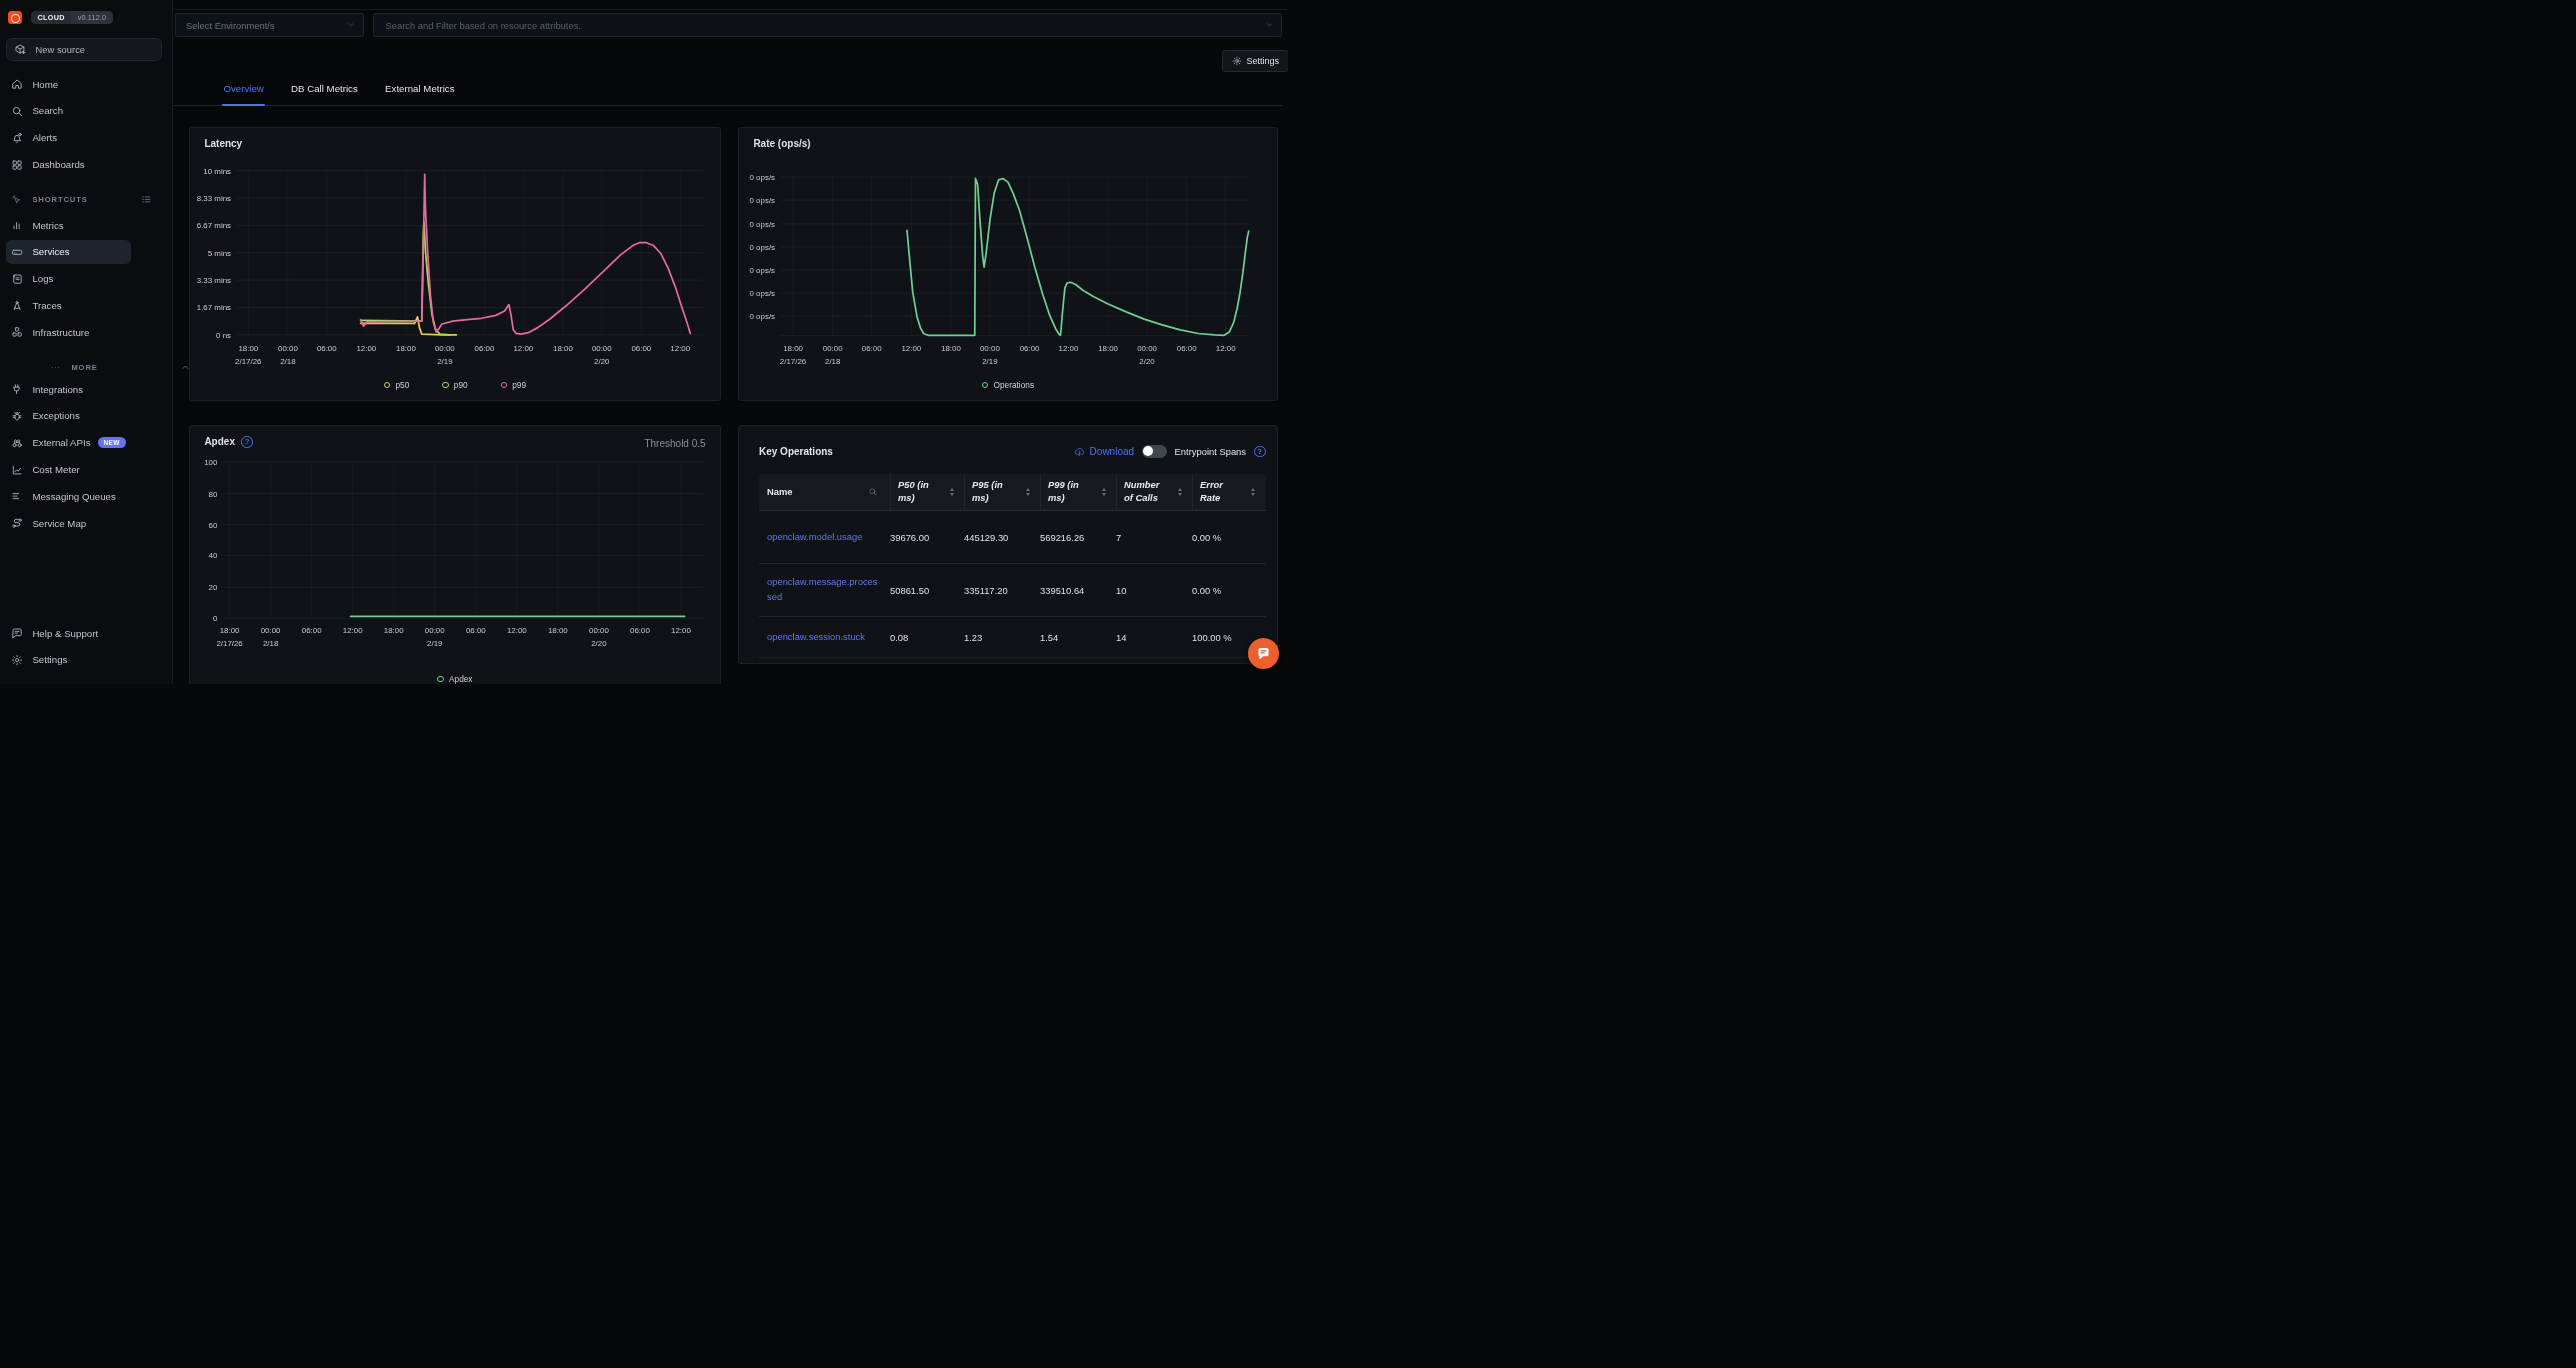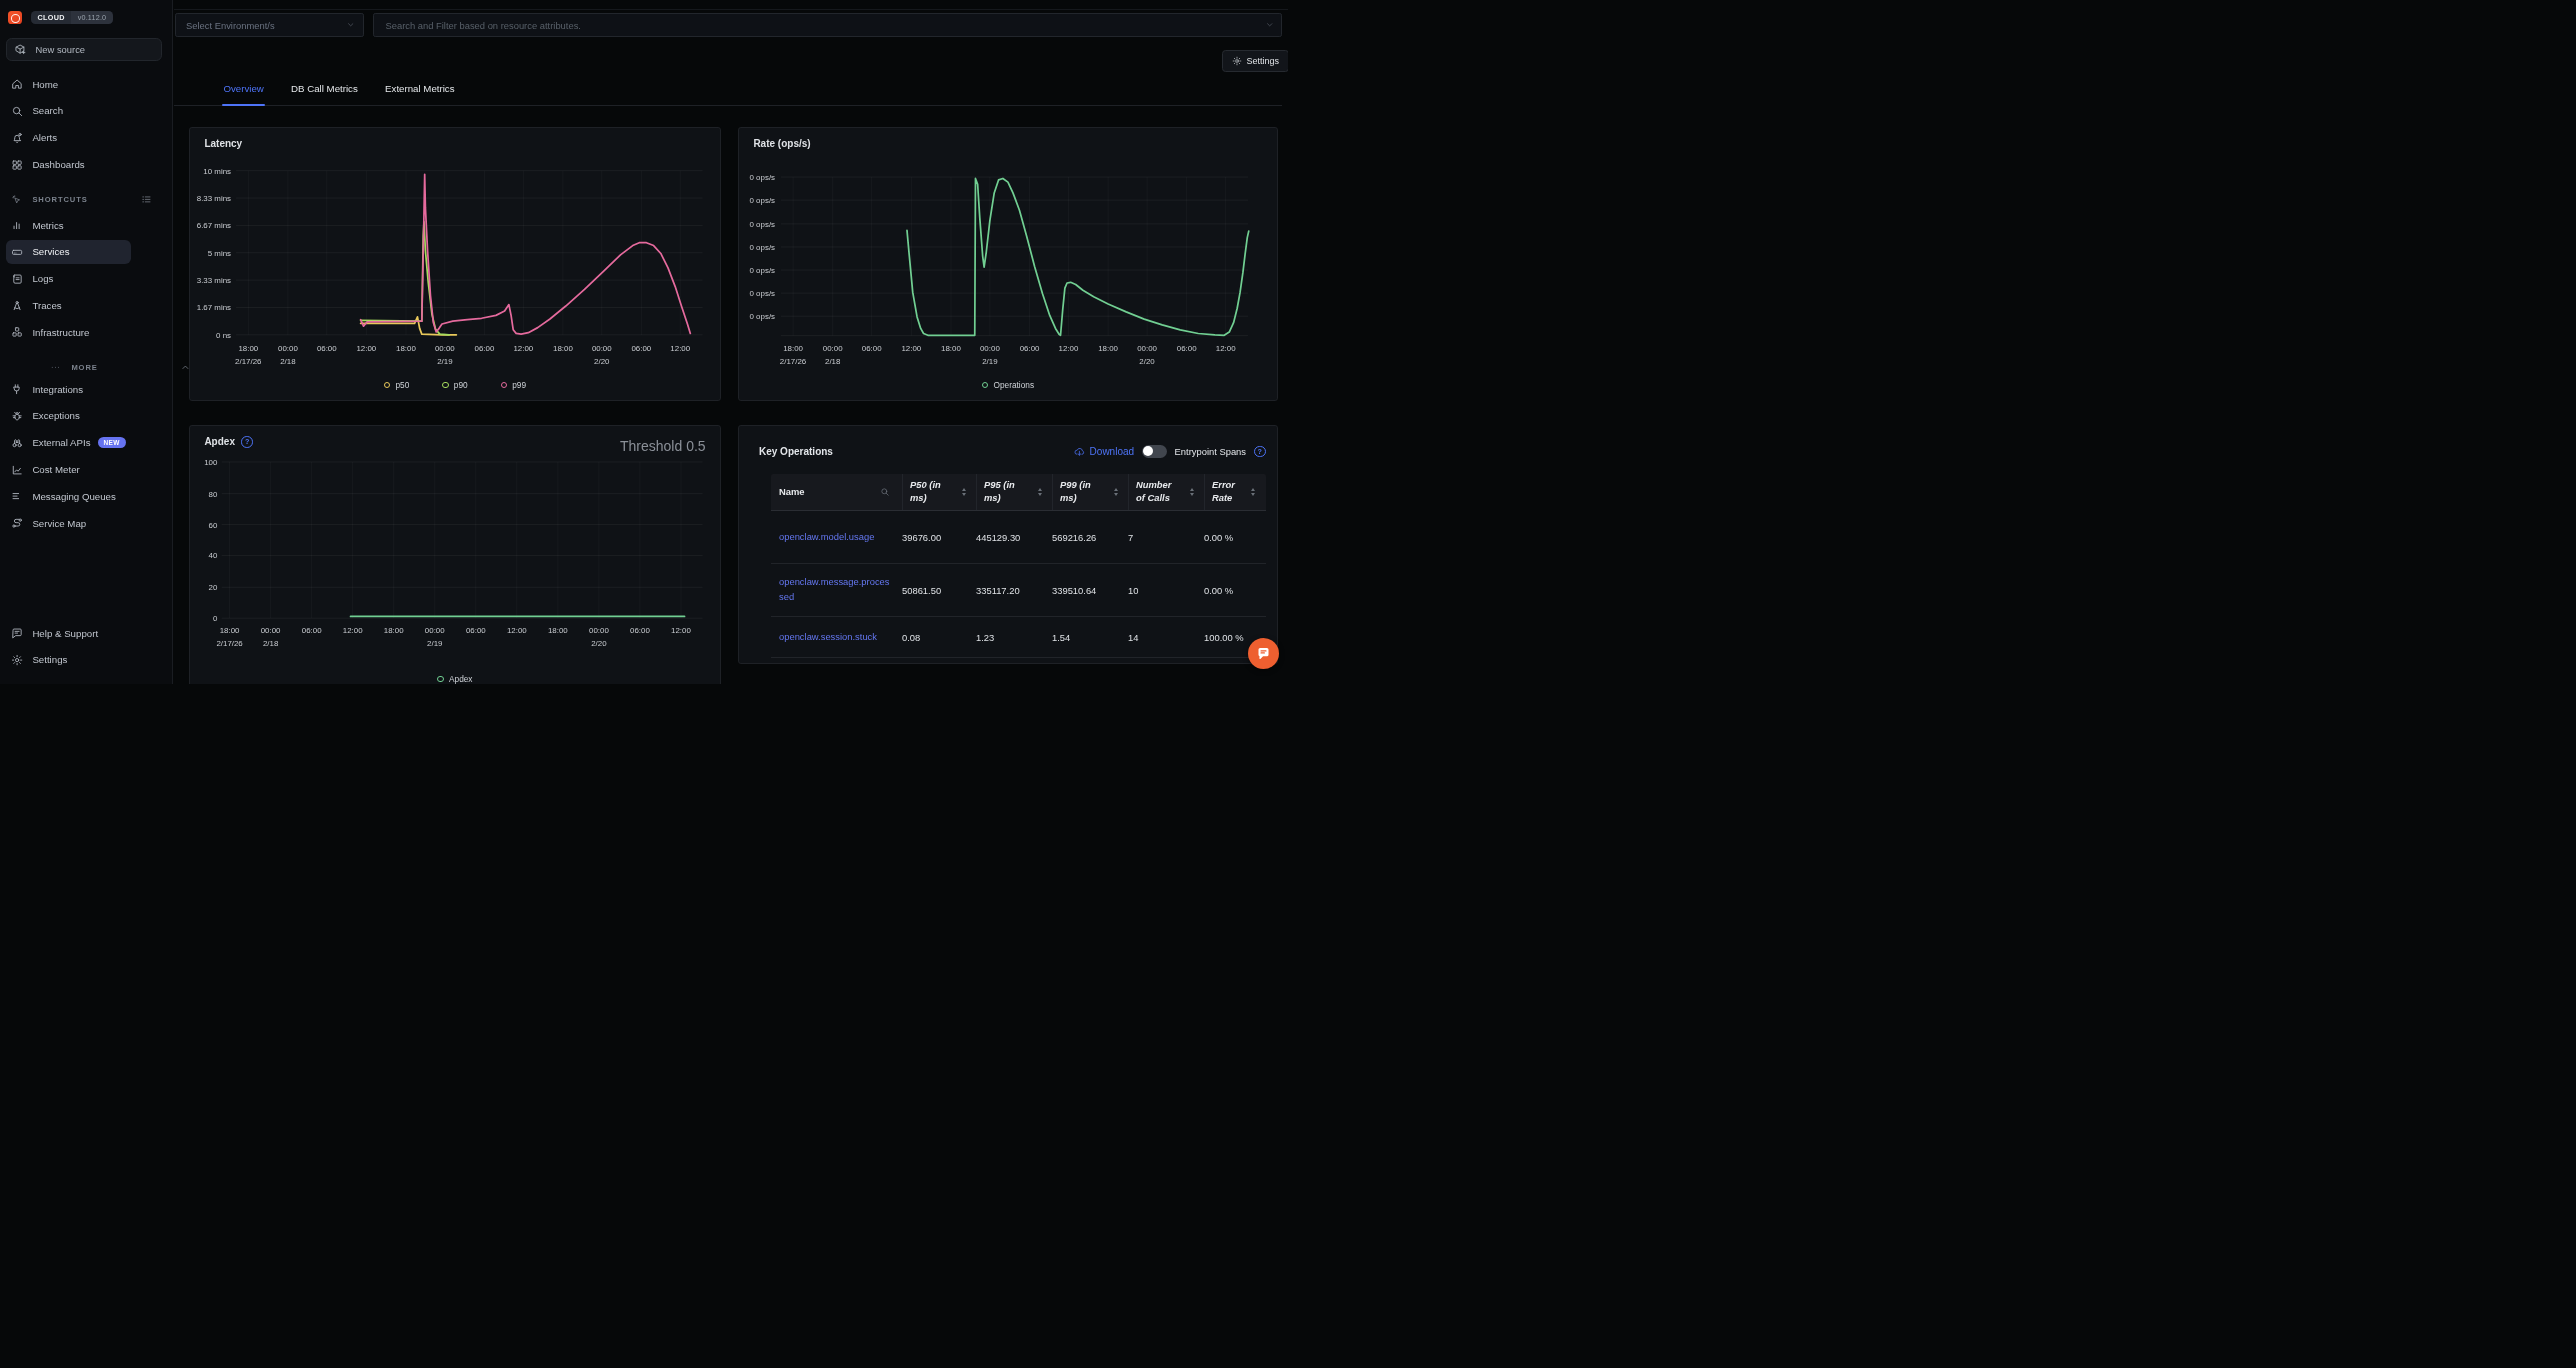--- a/index.html
+++ b/index.html
@@ -42,37 +42,37 @@
   .settings-btn .ic{width:10px;height:10px;color:#cfd3d8;}
   .topline{position:absolute;left:174px;top:8.6px;right:0;height:0;border-top:0.7px solid #15181c;}
   
   .tabs{position:absolute;left:174px;top:78px;right:5.8px;height:27px;border-bottom:0.7px solid #1e2126;display:flex;gap:24.5px;}
   .tab{font-size:9.7px;color:#e4e7ea;padding:5px 1.4px 0;cursor:pointer;position:relative;}
   .tab.active{color:#4e74f8;margin-left:48px;}
   .tab.active:after{content:"";position:absolute;left:0;right:0;bottom:-0.7px;height:1.4px;background:#4e74f8;border-radius:1.4px;}
   
   .panel{position:absolute;background:#0f1216;border:0.7px solid #1e2126;border-radius:2.9px;box-sizing:border-box;overflow:hidden;}
   .panel .p-title{position:absolute;left:14.4px;top:10px;font-size:10px;font-weight:bold;color:#dfe2e6;display:flex;align-items:center;gap:6.5px;}
-  .p-right{position:absolute;right:14.4px;top:11.5px;font-size:14px;color:#8b9098;}
+  .p-right{position:absolute;right:14.4px;top:11.5px;font-size:10px;color:#8b9098;}
   .chart-svg{position:absolute;left:0;top:0;}
   .legend{position:absolute;left:0;right:0;display:flex;justify-content:center;gap:33px;}
   .legend-item{display:flex;align-items:center;gap:5px;font-size:8.3px;color:#cfd3d8;cursor:pointer;}
   .legend-item .ring{width:6.5px;height:6.5px;border-radius:50%;border:1.6px solid currentColor;box-sizing:border-box;}
   .q-icon{width:11.5px;height:11.5px;border-radius:50%;border:1.1px solid #4e74f8;color:#4e74f8;font-size:7.2px;font-weight:bold;
       display:inline-flex;align-items:center;justify-content:center;cursor:pointer;box-sizing:border-box;}
   
   .kops-head-row{position:absolute;left:20px;right:11.5px;top:19px;display:flex;align-items:center;}
   .kops-title{font-size:10px;font-weight:bold;color:#e3e6ea;}
   .kops-controls{margin-left:auto;display:flex;align-items:center;gap:8px;}
   .dl-link{display:flex;align-items:center;gap:5px;color:#4e74f8;font-size:10px;cursor:pointer;}
   .dl-link .ic{width:10.8px;height:10.8px;}
   .toggle{width:24.5px;height:13px;border-radius:6.5px;background:#41464e;position:relative;cursor:pointer;flex:none;}
   .toggle .knob{position:absolute;left:1.4px;top:1.4px;width:10px;height:10px;border-radius:50%;background:#fff;}
   .tg-label{font-size:9.4px;color:#e3e6ea;}
-  .kops-table{position:absolute;left:32px;right:11.5px;top:48px;font-size:9.4px;}
+  .kops-table{position:absolute;left:20px;right:11.5px;top:48px;font-size:9.4px;}
   .krow{display:grid;grid-template-columns:131px 74px 76px 76px 76px 1fr;align-items:center;}
   .khead{background:#17191e;border-radius:2.2px 2.2px 0 0;min-height:36px;font-weight:bold;color:#e8eaed;border-bottom:0.7px solid #2a2d33;}
   .khead .kcell{display:flex;align-items:center;padding:5px 5.8px 5px 0;min-height:26px;}
   .khead .kcell+.kcell{box-shadow:inset 0.7px 0 0 #272b31;padding-left:8px;font-style:italic;}
   .khead .h-label{display:inline-block;max-width:45px;line-height:1.35;}
   .kcell{padding-right:5.8px;}
   .krow .kcell:first-child{padding-left:8px;box-sizing:border-box;}
   .sorter{display:flex;flex-direction:column;gap:1.8px;margin-left:auto;margin-right:4.3px;cursor:pointer;}
   .sorter i{display:block;width:0;height:0;border-left:2.7px solid transparent;border-right:2.7px solid transparent;}
   .sorter .up{border-bottom:3.3px solid #6a7078;}

